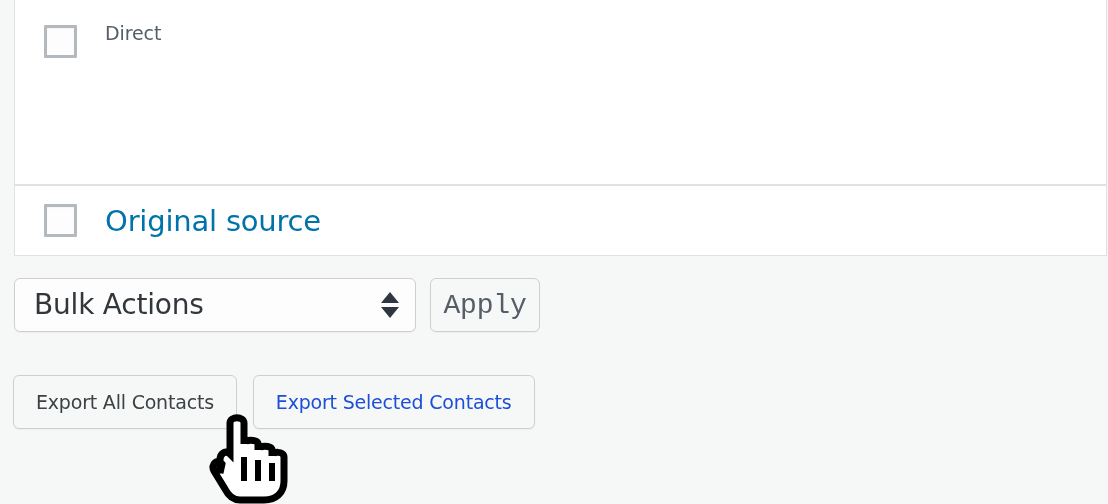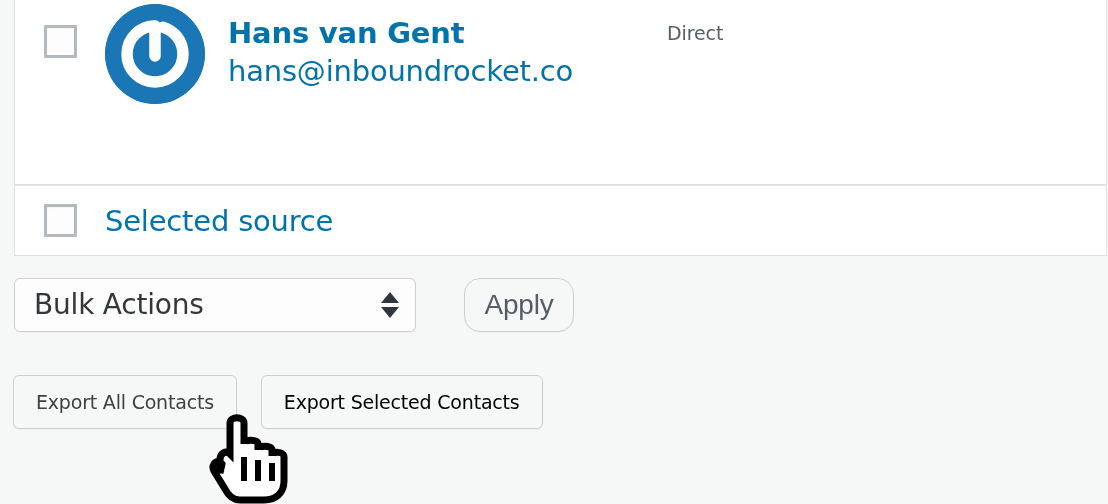--- a/index.html
+++ b/index.html
@@ -144,21 +144,20 @@
     flex: 1 1 auto;
   }
 
   
   .bulk-bar {
     position: absolute;
     left: 14px;
     top: 278px;
     display: flex;
     align-items: flex-end;
-    gap: 34px;
   }
 
   .select-wrap {
     position: relative;
     width: 402px;
     height: 54px;
     background: #fdfdfd;
     border: 1px solid #cfcfcf;
     border-radius: 6px;
     box-sizing: border-box;
@@ -191,24 +190,24 @@
   }
   .tri-up { border-bottom: 11px solid #2f3640; }
   .tri-down { border-top: 11px solid #2f3640; }
 
   .apply-btn {
     margin-left: 14px;
     width: 110px;
     height: 54px;
     background: #f6f7f7;
     border: 1px solid #cfcfcf;
-    border-radius: 16px;
+    border-radius: 6px;
     color: #555d66;
     font-size: 28px;
-    font-family: Liberation Sans, sans-serif;
+    font-family: Liberation Mono, monospace;
     letter-spacing: -0.2px;
     cursor: pointer;
     padding: 0;
     box-sizing: border-box;
     box-shadow: 0 1px 1px rgba(0,0,0,0.04);
   }
 
   
   .export-bar {
     position: absolute;
@@ -228,22 +227,22 @@
     letter-spacing: -0.2px;
     padding: 0 22px;
     box-sizing: border-box;
     box-shadow: 0 1px 1px rgba(0,0,0,0.04);
   }
   .export-all {
     color: #3c4146;
     cursor: pointer;
   }
   .export-selected {
-    color: #000000;
-    margin-left: 24px;
+    color: #1d4ed8;
+    margin-left: 16px;
     cursor: default;
     text-align: center;
   }
 
   
   .cursor {
     position: absolute;
     left: 196px;
     top: 411px;
     width: 106px;
@@ -254,44 +253,31 @@
 </head>
 <body>
 
 <div class="contacts-table">
 
   <div class="table-row row-contact">
     <div class="cb-cell">
       <span class="checkbox"></span>
     </div>
 
-    <div class="name-cell">
-      <div class="avatar">
-        <svg viewBox="0 0 100 100" xmlns="http://www.w3.org/2000/svg">
-          <circle cx="50" cy="50" r="50" fill="#1b76b5"></circle>
-          <path d="M50 22 a28 28 0 1 0 28 28 a28 28 0 0 0 -20 -26.8" fill="none" stroke="#fdfdfd" stroke-width="11.5" stroke-linecap="round"></path>
-          <path d="M50 22 L50 52" fill="none" stroke="#fdfdfd" stroke-width="11.5" stroke-linecap="round"></path>
-        </svg>
-      </div>
-      <div class="identity">
-        <div class="contact-name">Hans van Gent</div>
-        <div class="contact-email">hans@inboundrocket.co</div>
-      </div>
-    </div>
 
     <div class="source-cell">Direct</div>
   </div>
 
   <div class="row-divider"></div>
 
   <div class="table-row row-footer">
     <div class="cb-cell">
       <span class="checkbox"></span>
     </div>
-    <div class="col-head head-source">Selected source</div>
+    <div class="col-head head-source">Original source</div>
   </div>
 
 </div>
 
 <div class="bulk-bar">
   <div class="select-wrap">
     <span class="select-label">Bulk Actions</span>
     <span class="select-arrows">
       <span class="tri-up"></span>
       <span class="tri-down"></span>

